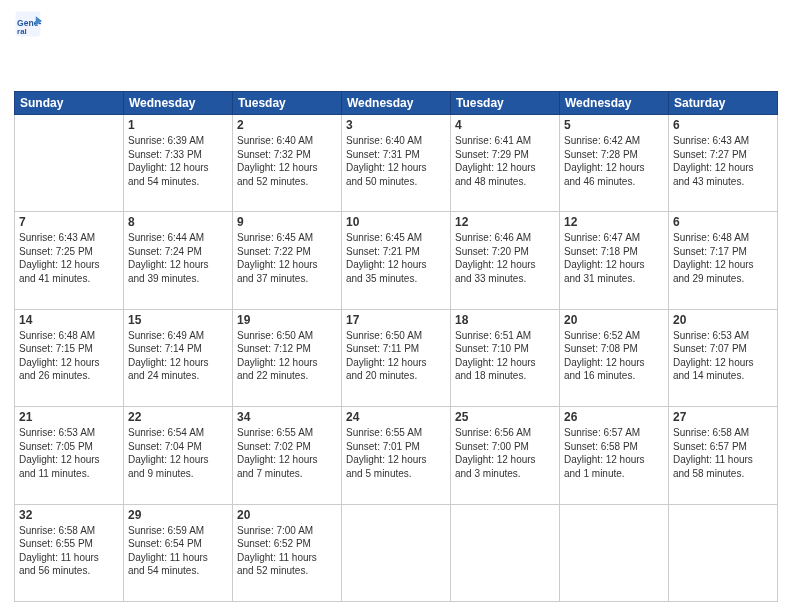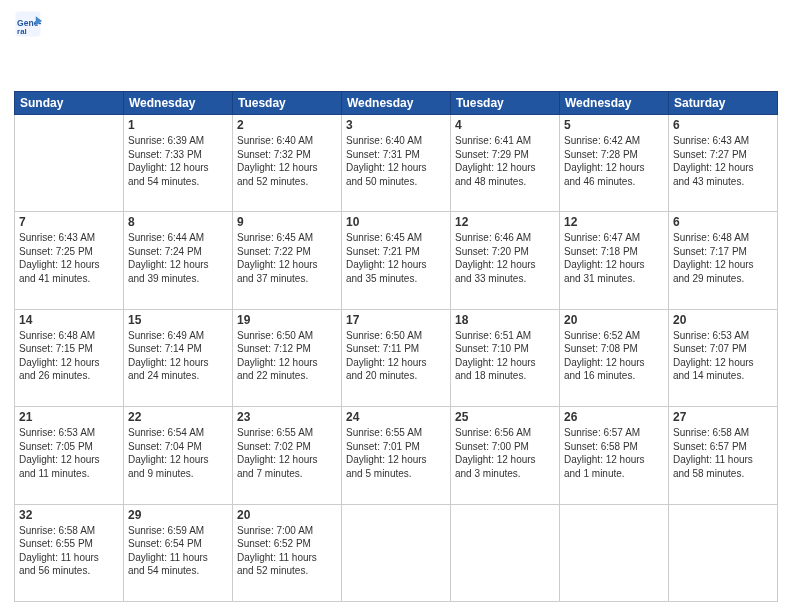--- a/index.html
+++ b/index.html
@@ -224,21 +224,21 @@
         <tr class="week-row">
           <td>
             <span class="day-number">21</span>
             <div class="day-info">Sunrise: 6:53 AM<br>Sunset: 7:05 PM<br>Daylight: 12 hours<br>and 11 minutes.</div>
           </td>
           <td>
             <span class="day-number">22</span>
             <div class="day-info">Sunrise: 6:54 AM<br>Sunset: 7:04 PM<br>Daylight: 12 hours<br>and 9 minutes.</div>
           </td>
           <td>
-            <span class="day-number">23</span>
+            <span class="day-number">34</span>
             <div class="day-info">Sunrise: 6:55 AM<br>Sunset: 7:02 PM<br>Daylight: 12 hours<br>and 7 minutes.</div>
           </td>
           <td>
             <span class="day-number">24</span>
             <div class="day-info">Sunrise: 6:55 AM<br>Sunset: 7:01 PM<br>Daylight: 12 hours<br>and 5 minutes.</div>
           </td>
           <td>
             <span class="day-number">25</span>
             <div class="day-info">Sunrise: 6:56 AM<br>Sunset: 7:00 PM<br>Daylight: 12 hours<br>and 3 minutes.</div>
           </td>

